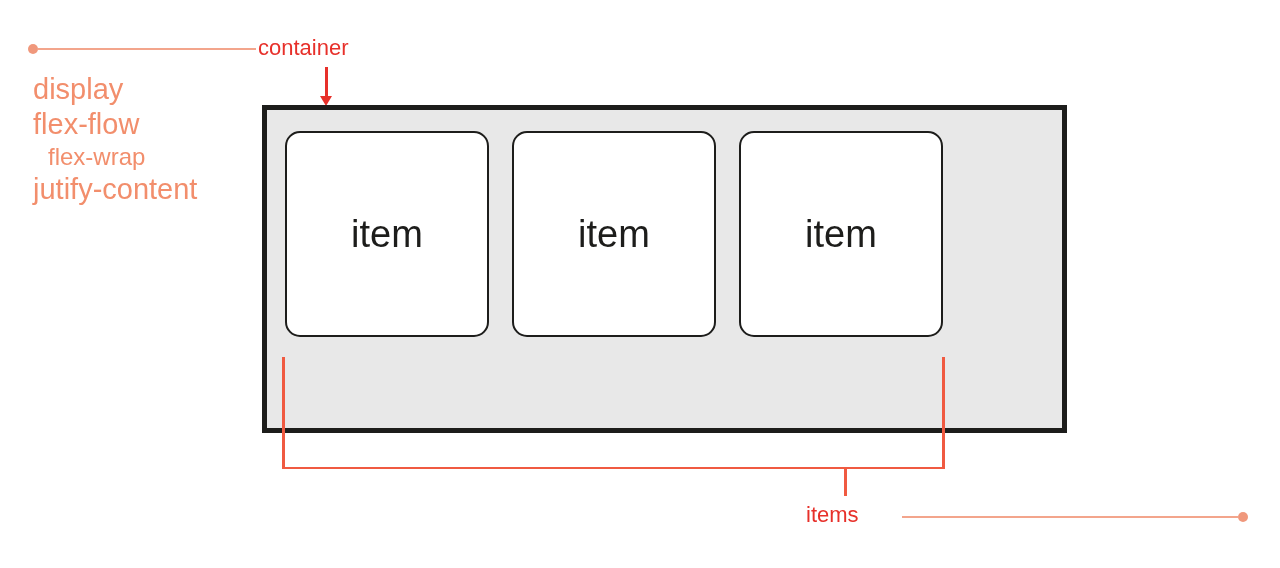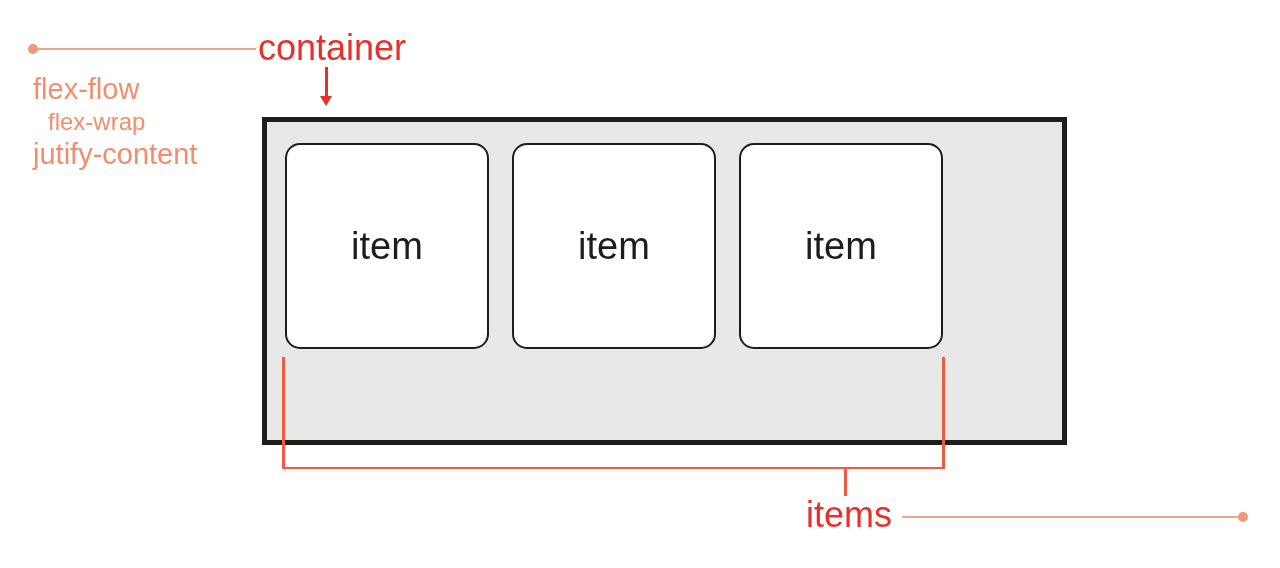--- a/index.html
+++ b/index.html
@@ -8,21 +8,21 @@
     width: 1280px;
     height: 568px;
     background: #ffffff;
     overflow: hidden;
     font-family: "Liberation Sans", "DejaVu Sans", sans-serif;
   }
   
   .red-label {
     position: absolute;
     color: #e7302a;
-    font-size: 36px;
+    font-size: 22px;
     line-height: 34px;
     white-space: nowrap;
   }
   
   .prop-list { position: absolute; color: #f28e6c; }
   .prop-list .main { font-size: 29px; line-height: 35px; white-space: nowrap; }
   .prop-list .sub  { font-size: 24px; line-height: 30px; padding-left: 15px; white-space: nowrap; }
   .right-list .sub { line-height: 29px; }
   
   .leader { position: absolute; height: 2px; background: #f3a58c; }
@@ -43,21 +43,20 @@
     position: absolute;
     left: 262px; top: 105px;
     width: 805px; height: 328px;
     box-sizing: border-box;
     background: #e8e8e8;
     border: 5px solid #1d1d1b;
     display: flex;
     flex-direction: row;
     padding: 21px 0 0 18px;
     gap: 23px;
-    margin-top: 12px;
   }
   .flex-item {
     width: 204px; height: 206px;
     box-sizing: border-box;
     background: #ffffff;
     border: 2.5px solid #1d1d1b;
     border-radius: 15px;
     display: flex;
     align-items: center;
     justify-content: center;
@@ -75,20 +74,21 @@
 <div class="stage">
 
   <div class="dot" style="left:28px; top:44px;"></div>
   <div class="leader" style="left:38px; top:48px; width:218px;"></div>
 
   <div class="red-label" style="left:258px; top:31px;">container</div>
   <div class="arrow-shaft" style="left:325px; top:67px; height:31px;"></div>
   <div class="arrow-head" style="left:320px; top:96px;"></div>
 
   <div class="prop-list left-list" style="left:33px; top:72px;">
+    <div class="main">display</div>
     <div class="main">flex-flow</div>
     <div class="sub">flex-wrap</div>
     <div class="main">jutify-content</div>
   </div>
 
   <div class="flex-container">
     <div class="flex-item">
       <span>item</span>
     </div>
     <div class="flex-item">

